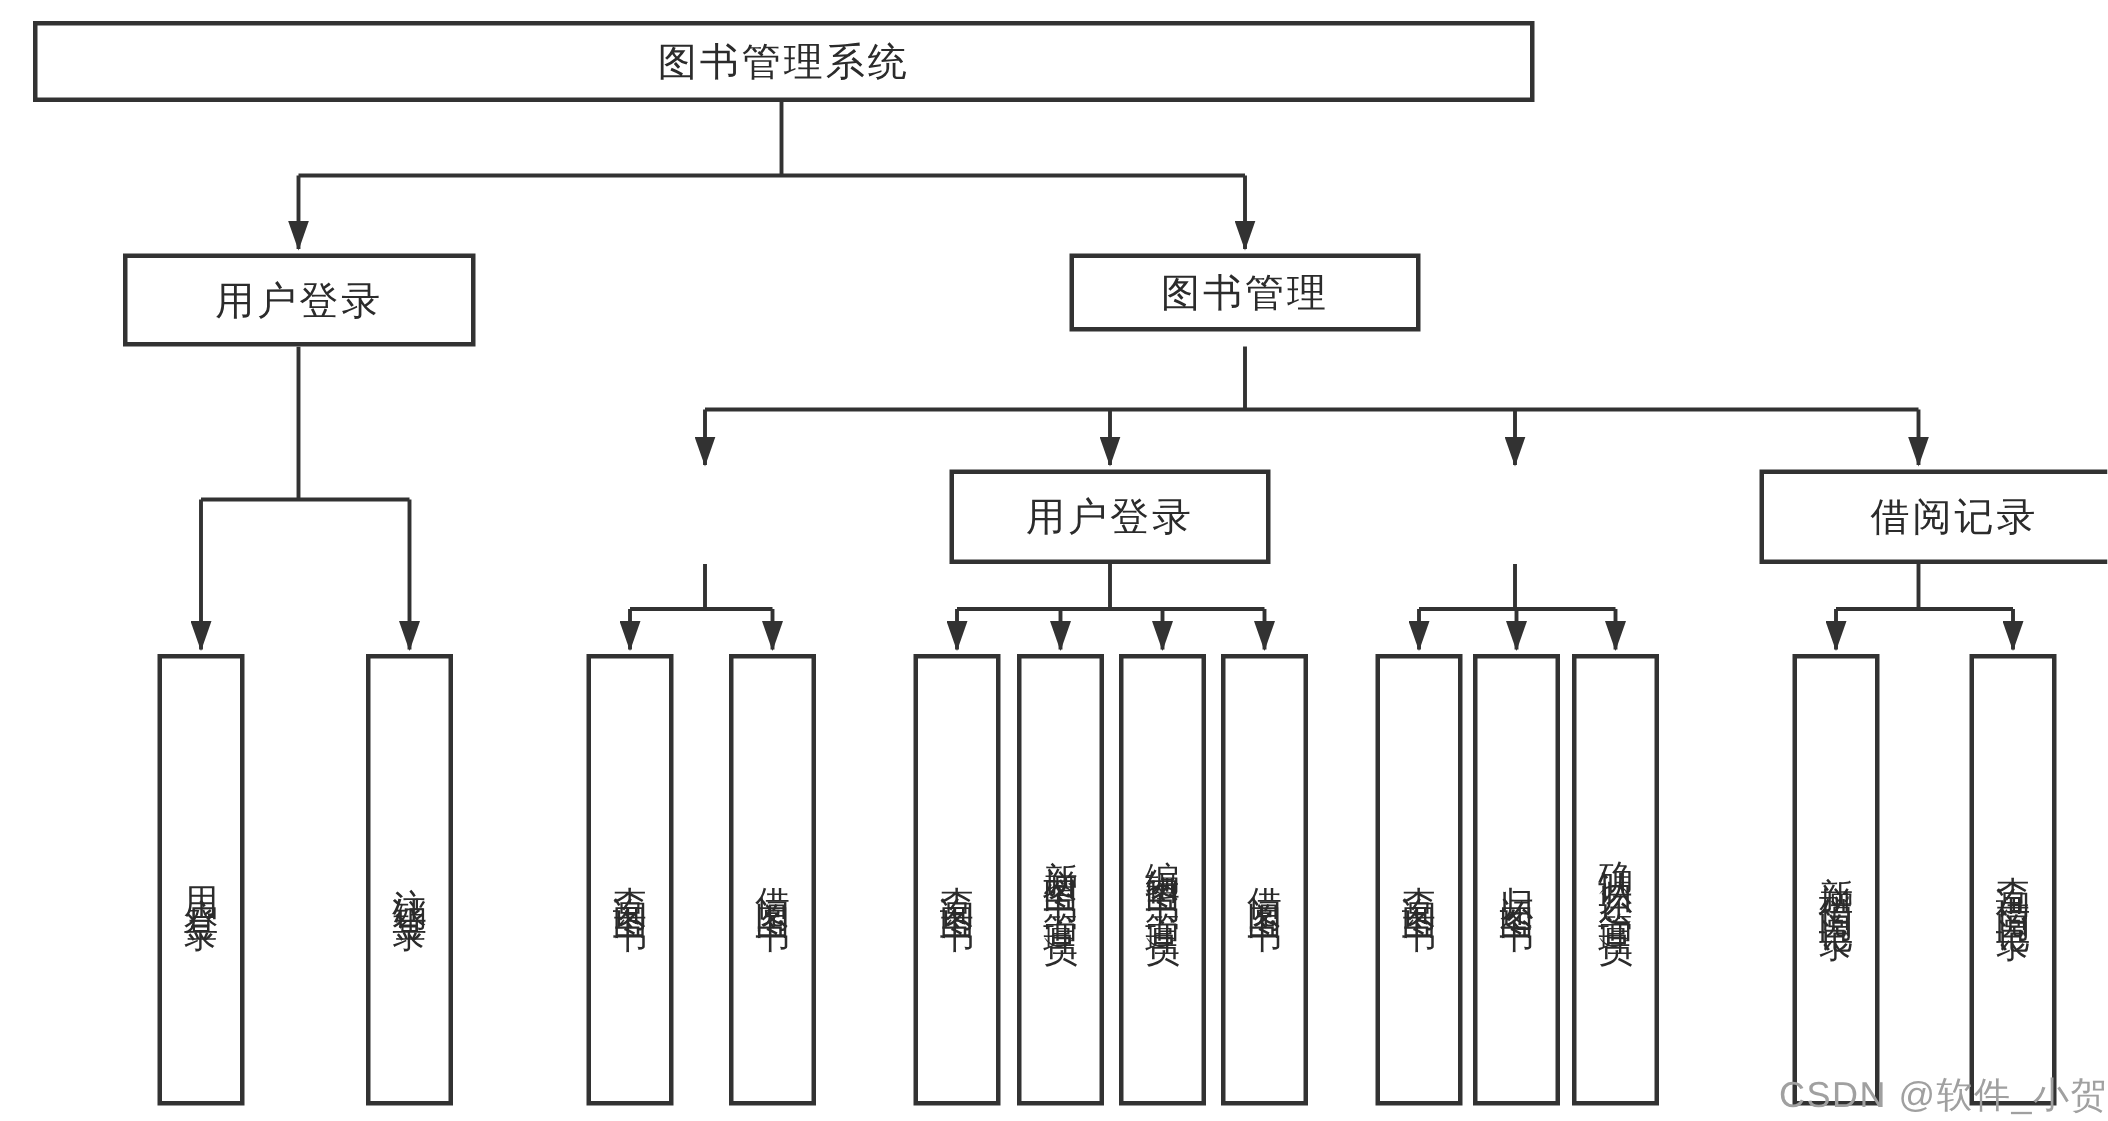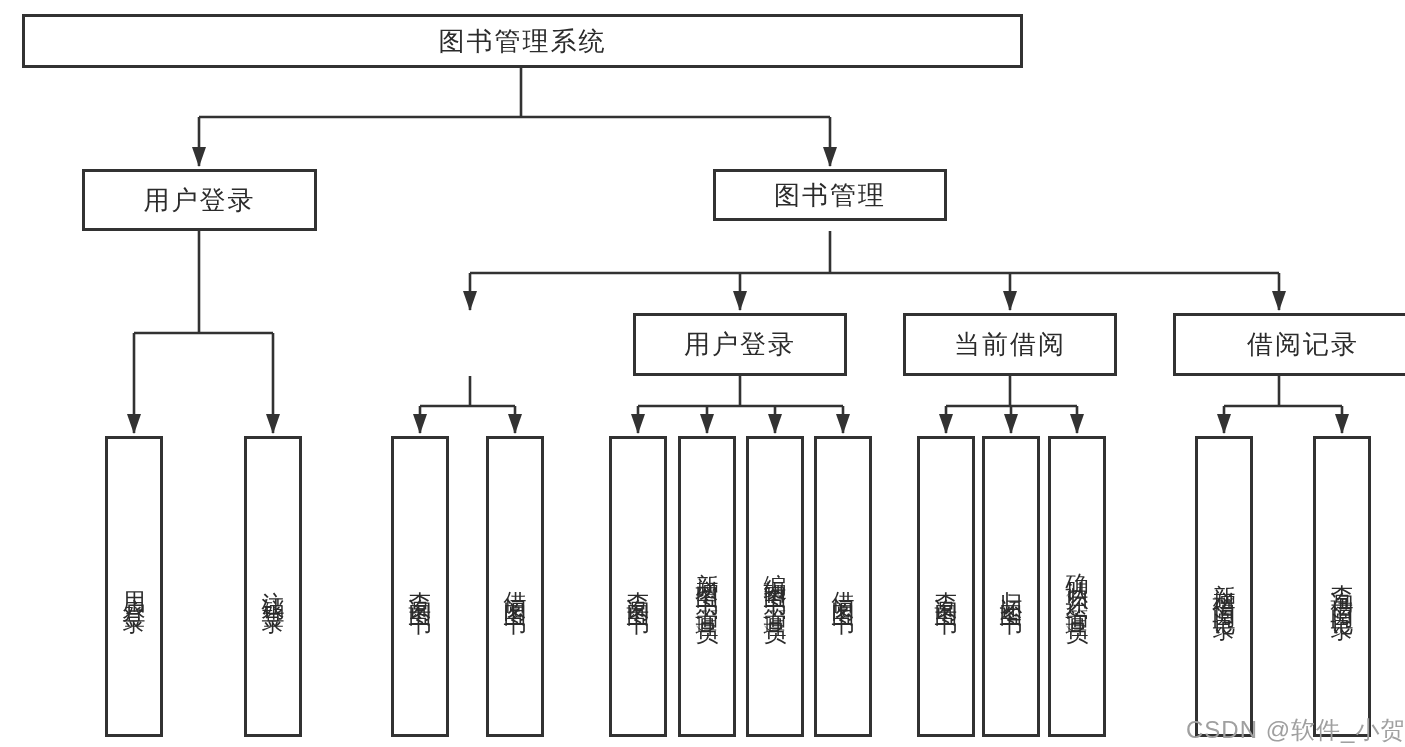--- a/index.html
+++ b/index.html
@@ -180,23 +180,20 @@
   <div class="hnode n-login">
     <span>用户登录</span>
   </div>
   <div class="hnode n-mgmt">
     <span>图书管理</span>
   </div>
 
   <div class="hnode n-sec1">
     <span>用户登录</span>
   </div>
-  <div class="hnode n-sec2">
-    <span>当前借阅</span>
-  </div>
   <div class="hnode n-sec3">
     <span>借阅记录</span>
   </div>
 
   <div class="leaf lf-a0">
     <span>用户登录</span>
   </div>
   <div class="leaf lf-a1">
     <span>注销登录</span>
   </div>

